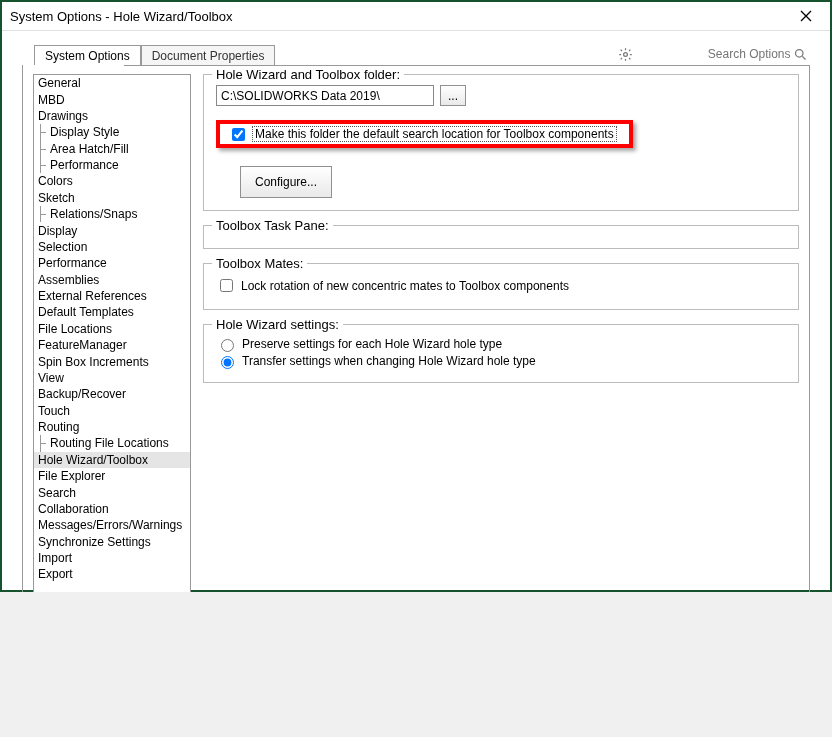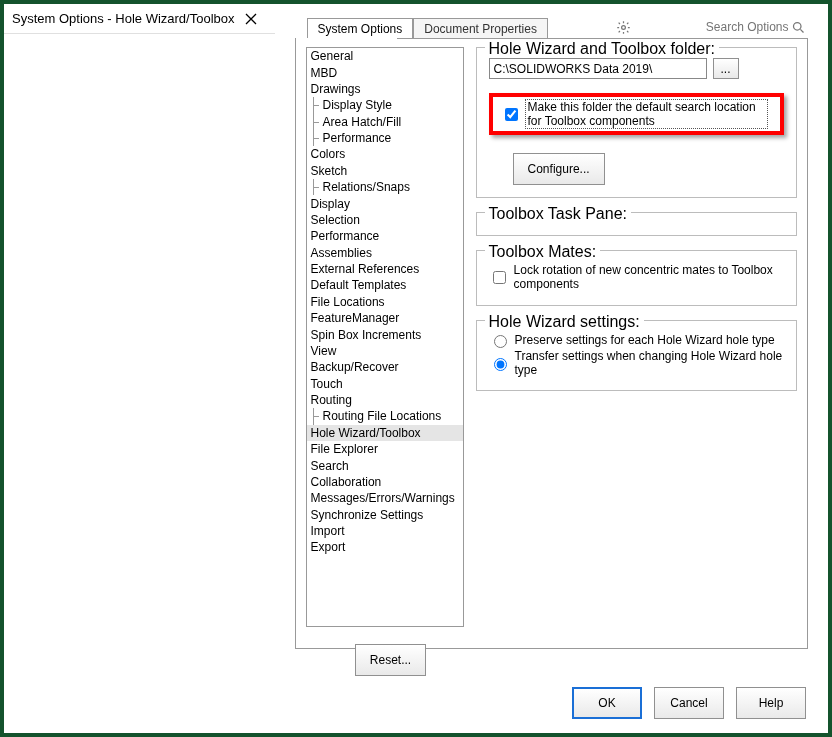--- a/index.html
+++ b/index.html
@@ -1,17 +1,17 @@
 <!DOCTYPE html>
 <html><head>
 <meta charset="utf-8">
 <style>
   * { box-sizing: border-box; }
   html, body { margin: 0; padding: 0; font-family: "Segoe UI", Tahoma, sans-serif; font-size: 12px; color: #000; background: #f0f0f0; }
-  .window { width: 832px; height: 737px; background: #fff; border: 4px solid #14532d; display: flex; flex-direction: row; position: relative; }
+  .window { width: 832px; height: 592px; background: #fff; border: 2px solid #14532d; display: flex; flex-direction: column; position: relative; }
   .titlebar { height: 30px; display: flex; align-items: center; padding: 0 8px; border-bottom: 1px solid #e0e0e0; font-size: 13px; }
   .titlebar .title { flex: 1; }
   .titlebar .close { width: 32px; height: 28px; display: flex; align-items: center; justify-content: center; cursor: default; font-family: sans-serif; font-size: 14px; }
   .client { flex: 1; position: relative; padding: 10px 14px 50px 14px; }
   .searchwrap { position: absolute; top: 12px; right: 22px; width: 190px; height: 22px; display: flex; align-items: center; }
   .searchwrap .gear, .searchwrap .mag { width: 18px; height: 18px; display:flex; align-items:center; justify-content:center; color:#666; }
   .searchwrap input { flex:1; border:none; outline:none; font-size:12px; color:#ef4444;text-align:right; }
   .tabs { display:flex; align-items:flex-end; height:24px; margin-left:18px; }
   .tab { border:1px solid #999; border-bottom: none; padding: 3px 10px; background:#fff; font-size:12px; margin-right:0; position:relative; top:1px; }
   .tab.inactive { background:#f5f5f5; color:#333; }
@@ -21,21 +21,21 @@
   .tabline .mask { position:absolute; top:0; left:1px; height:1px; background:#fff; width:101px; }
   .sidebar { width: 158px; border:1px solid #999; height: 580px; overflow:hidden; background:#fff; margin-right:12px; }
   .sidebar .item { padding: 1.2px 4px; white-space: nowrap; cursor:default; }
   .sidebar .sub { padding-left: 16px; position:relative; background-image: linear-gradient(#999,#999); background-repeat:no-repeat; background-position: 6px 0; background-size: 1px 100%; }
   .sidebar .sub::before { content:""; position:absolute; left:6px; top:50%; width:6px; height:1px; background:#999; }
   .sidebar .item.selected { background:#e5e5e5; }
   .resetwrap { text-align:center; margin-top:17px; }
   .btn { border:1px solid #909090; background:linear-gradient(#fff,#e9e9e9); padding: 8px 14px; font-size:12px; cursor:default; min-width:70px; }
   .content { flex:1; }
   .group { border:1px solid #bcbcbc; padding: 10px 12px 12px 12px; margin-bottom: 14px; position:relative; }
-  .group .legend { position:absolute; top:-8px; left:8px; background:#fff; padding:0 4px; font-size:16px; }
+  .group .legend { position:absolute; top:-8px; left:8px; background:#fff; padding:0 4px; font-size:13px; }
   .pathrow { display:flex; gap:6px; margin-bottom:14px; }
   .pathrow input { flex: 0 0 218px; width:218px; border:1px solid #888; padding:2px 4px; font-size:12px; height:21px; }
   .dotsbtn { border:1px solid #909090; background:linear-gradient(#fff,#e9e9e9); width:26px; height:21px; font-size:12px; display:flex;align-items:center;justify-content:center;}
   .highlight { border:4px solid #ff0000; padding:2px 12px; display:inline-flex; align-items:center; gap:4px; box-shadow: 3px 3px 4px rgba(0,0,0,0.35); margin-bottom:10px; }
   .highlight input[type=checkbox] { margin:0 3px 0 0; }
   .highlight span { border:1px dotted #555; padding:0 2px; }
   .cbrow { display:flex; align-items:center; gap:5px; margin: 2px 0; }
   .radiorow { display:flex; align-items:center; gap:5px; margin: 1px 0; }
   .footer { position:absolute; bottom:14px; right:22px; display:flex; gap:12px; }
   .footer .btn.primary { border:2px solid #1a6fd6; padding:2px 18px; }

